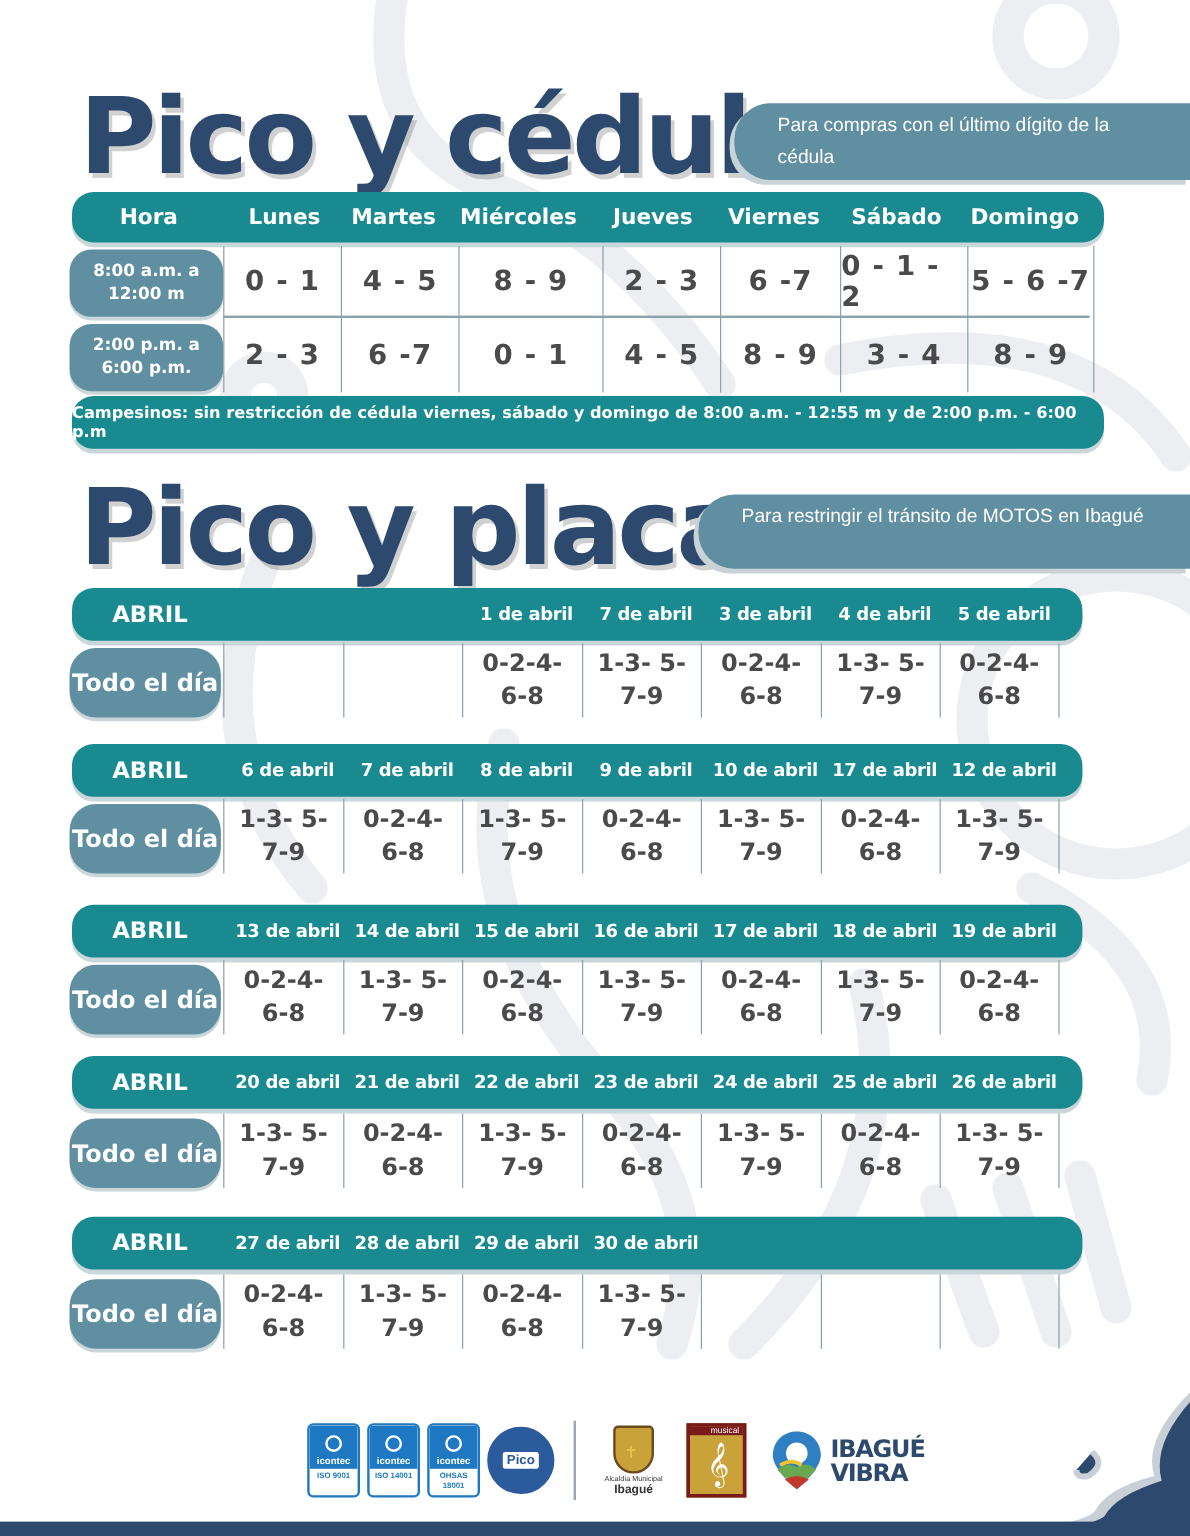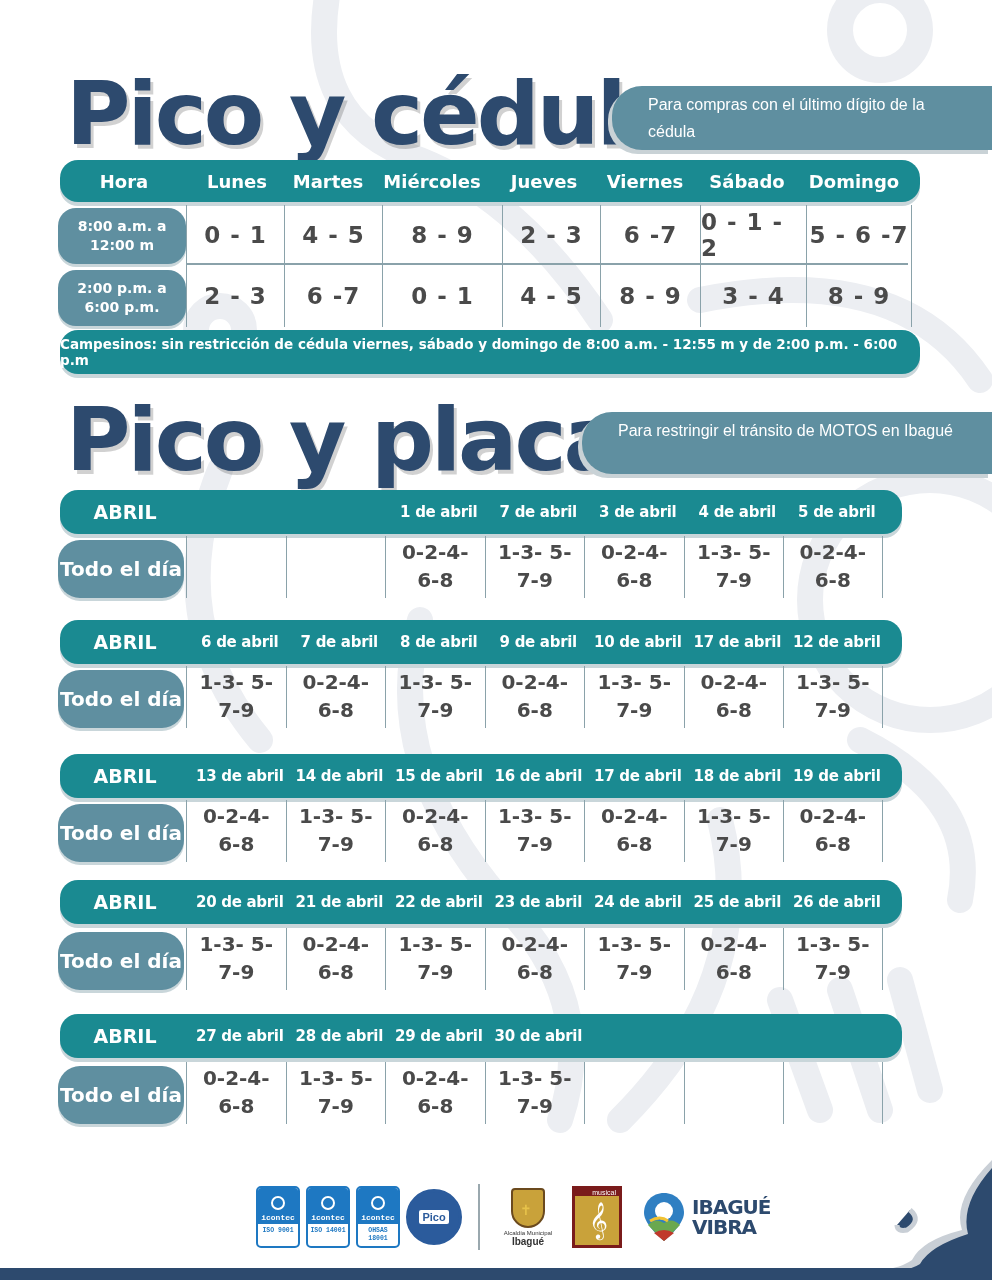--- a/index.html
+++ b/index.html
@@ -64,21 +64,21 @@
     font-size: 20px; line-height: 28px; font-weight: bold; color: #4a4a4a; padding-top: 2px;
   }
   .pcell:last-child { border-right: 1.5px solid #8aa2aa; }
 
   .footer-band { position: absolute; left: 0; bottom: 0; width: 992px; height: 12px; background: #2d4a6e; z-index: 2; }
   .footer-wave { position: absolute; right: 0; bottom: 0; z-index: 2; }
 
   .logos { position: absolute; top: 1182px; left: 256px; height: 70px; display: flex; align-items: center; gap: 6px; z-index: 3; }
   .icontec {
     width: 44px; height: 62px; border: 2px solid #1e78c2; border-radius: 5px; overflow: hidden;
-    display: flex; flex-direction: column; font-family: Liberation Mono, monospace;
+    display: flex; flex-direction: column; font-family: Liberation Sans, sans-serif;
   }
   .icontec .top { background: #1e78c2; color: #fff; height: 36px; font-size: 8px; text-align: center; display: flex; flex-direction: column; align-items: center; justify-content: flex-end; padding-bottom: 2px; font-weight: bold; }
   .icontec .ring { width: 14px; height: 14px; border: 2px solid #fff; border-radius: 50%; margin-bottom: 3px; }
   .icontec .bot { color: #1e78c2; font-size: 6.5px; text-align: center; font-weight: bold; padding-top: 3px; line-height: 8px; }
   .iqnet {
     width: 56px; height: 56px; border-radius: 50%; background: #2b5b9c; display: flex; align-items: center; justify-content: center;
     border: 3px solid #2b5b9c;
   }
   .iqnet span { background: #fff; color: #2b5b9c; font-size: 11px; font-weight: bold; padding: 1px 3px; font-family: "Liberation Sans", sans-serif; border-radius: 2px; }
   .vsep { width: 2px; height: 66px; background: #9aa8ae; margin: 0 10px; }

